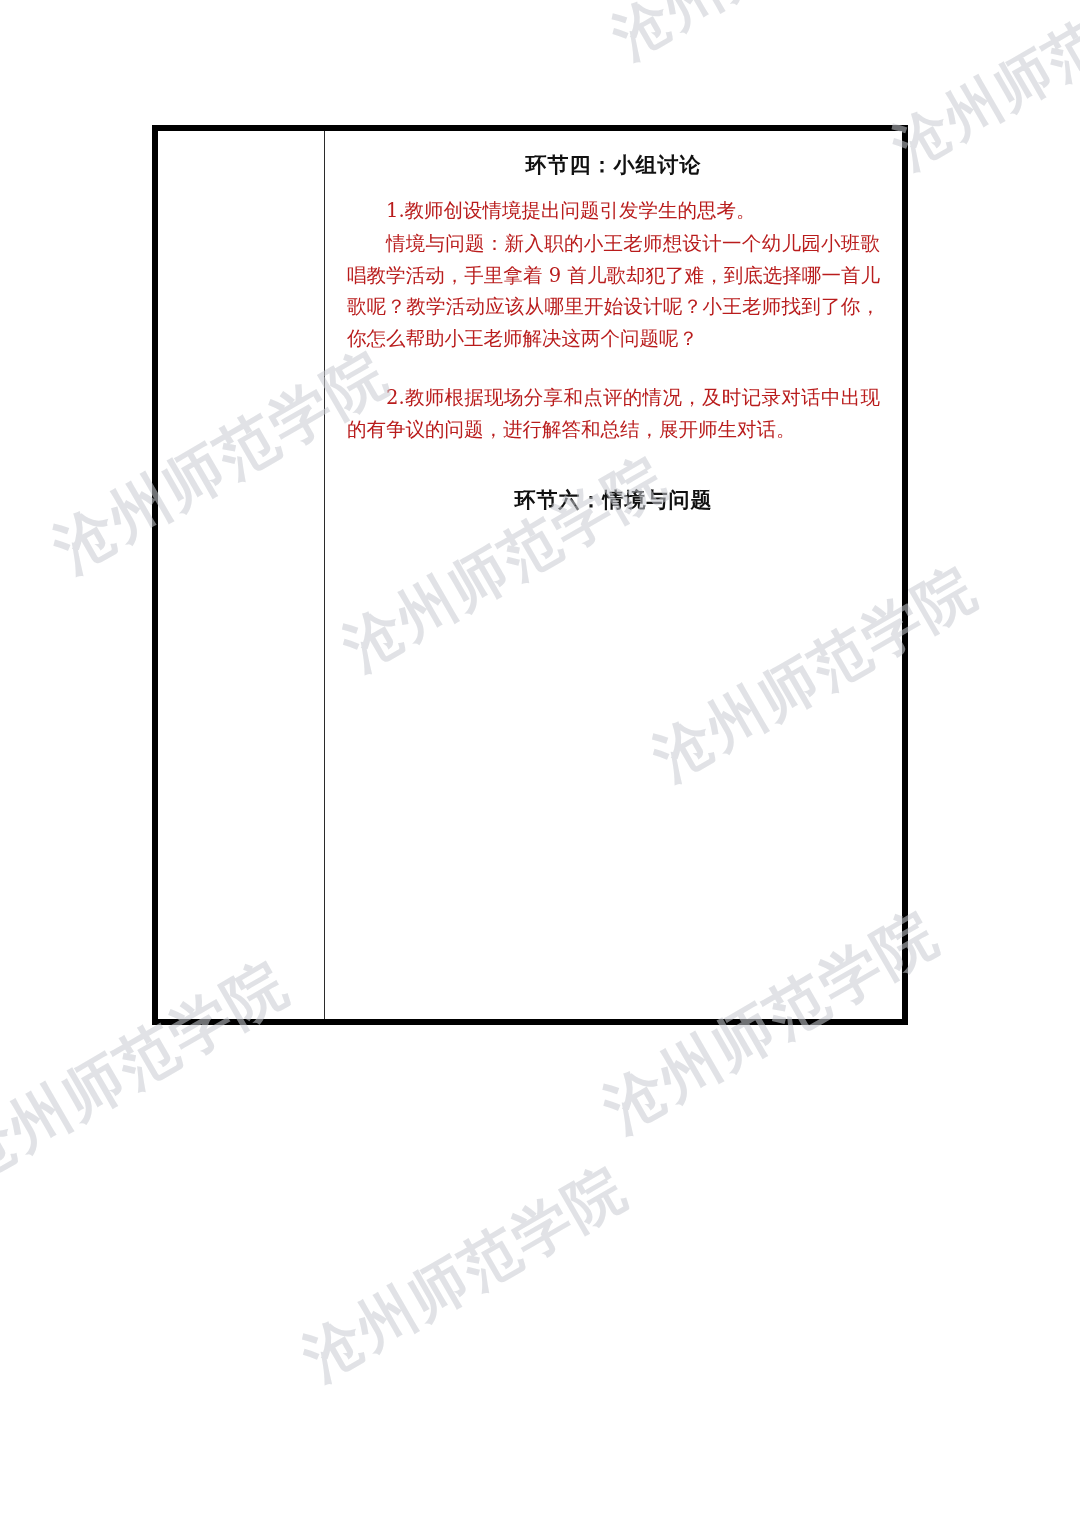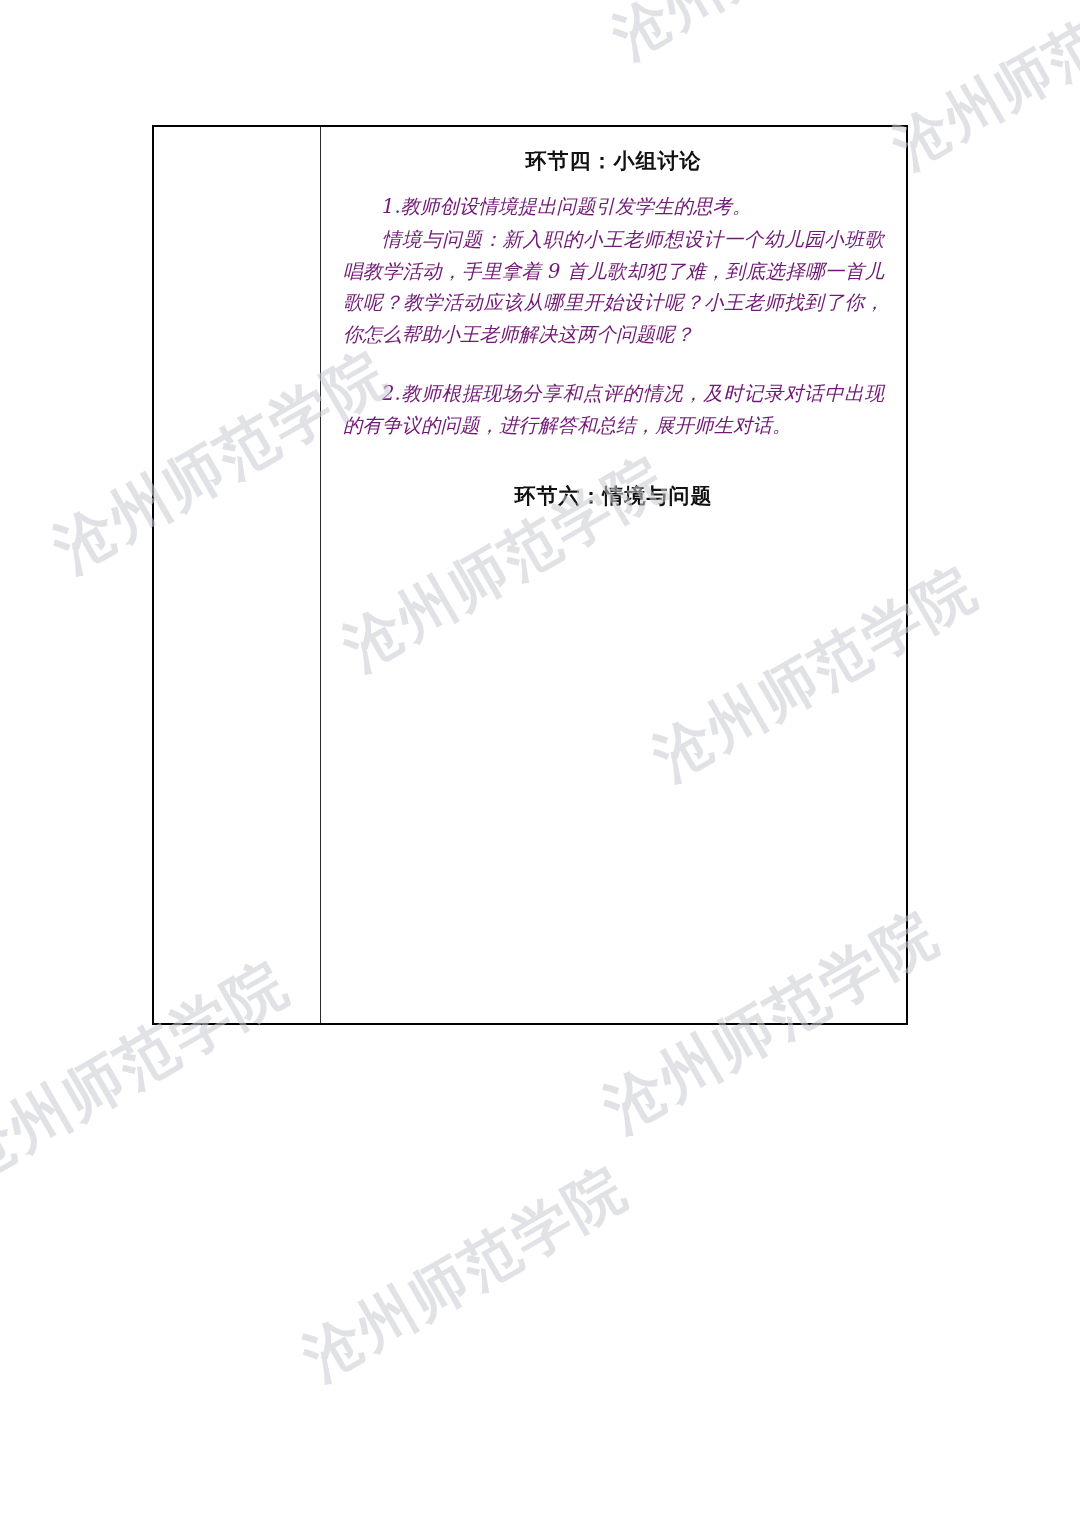--- a/index.html
+++ b/index.html
@@ -43,21 +43,21 @@
     width: 1080px;
     height: 1526px;
     z-index: 1;
   }
   .doc-table {
     position: absolute;
     left: 152px;
     top: 125px;
     width: 756px;
     height: 900px;
-    border: 2px solid #000000;
+    border: 6px solid #000000;
     box-sizing: border-box;
     display: flex;
     background: transparent;
   }
   .col-left {
     width: 167px;
     border-right: 1px solid #2b2b2b;
     box-sizing: border-box;
   }
   .col-right {
@@ -73,26 +73,25 @@
     letter-spacing: 1px;
     color: #111;
     margin: 10px 0 14px 0;
     line-height: 1.5;
   }
   .section-title.first { margin-top: 4px; }
 
   .para {
     font-size: 19.5px;
     line-height: 1.62;
-    color: #701a75;
+    color: #b91c1c;
     text-align: justify;
     text-justify: inter-ideograph;
     margin: 0 0 2px 0;
     text-indent: 2em;
-    font-style: italic;
   }
   .gap-md { height: 26px; }
 </style>
 </head>
 <body>
 
 <div class="page">
 
   <div class="doc-table">
 

